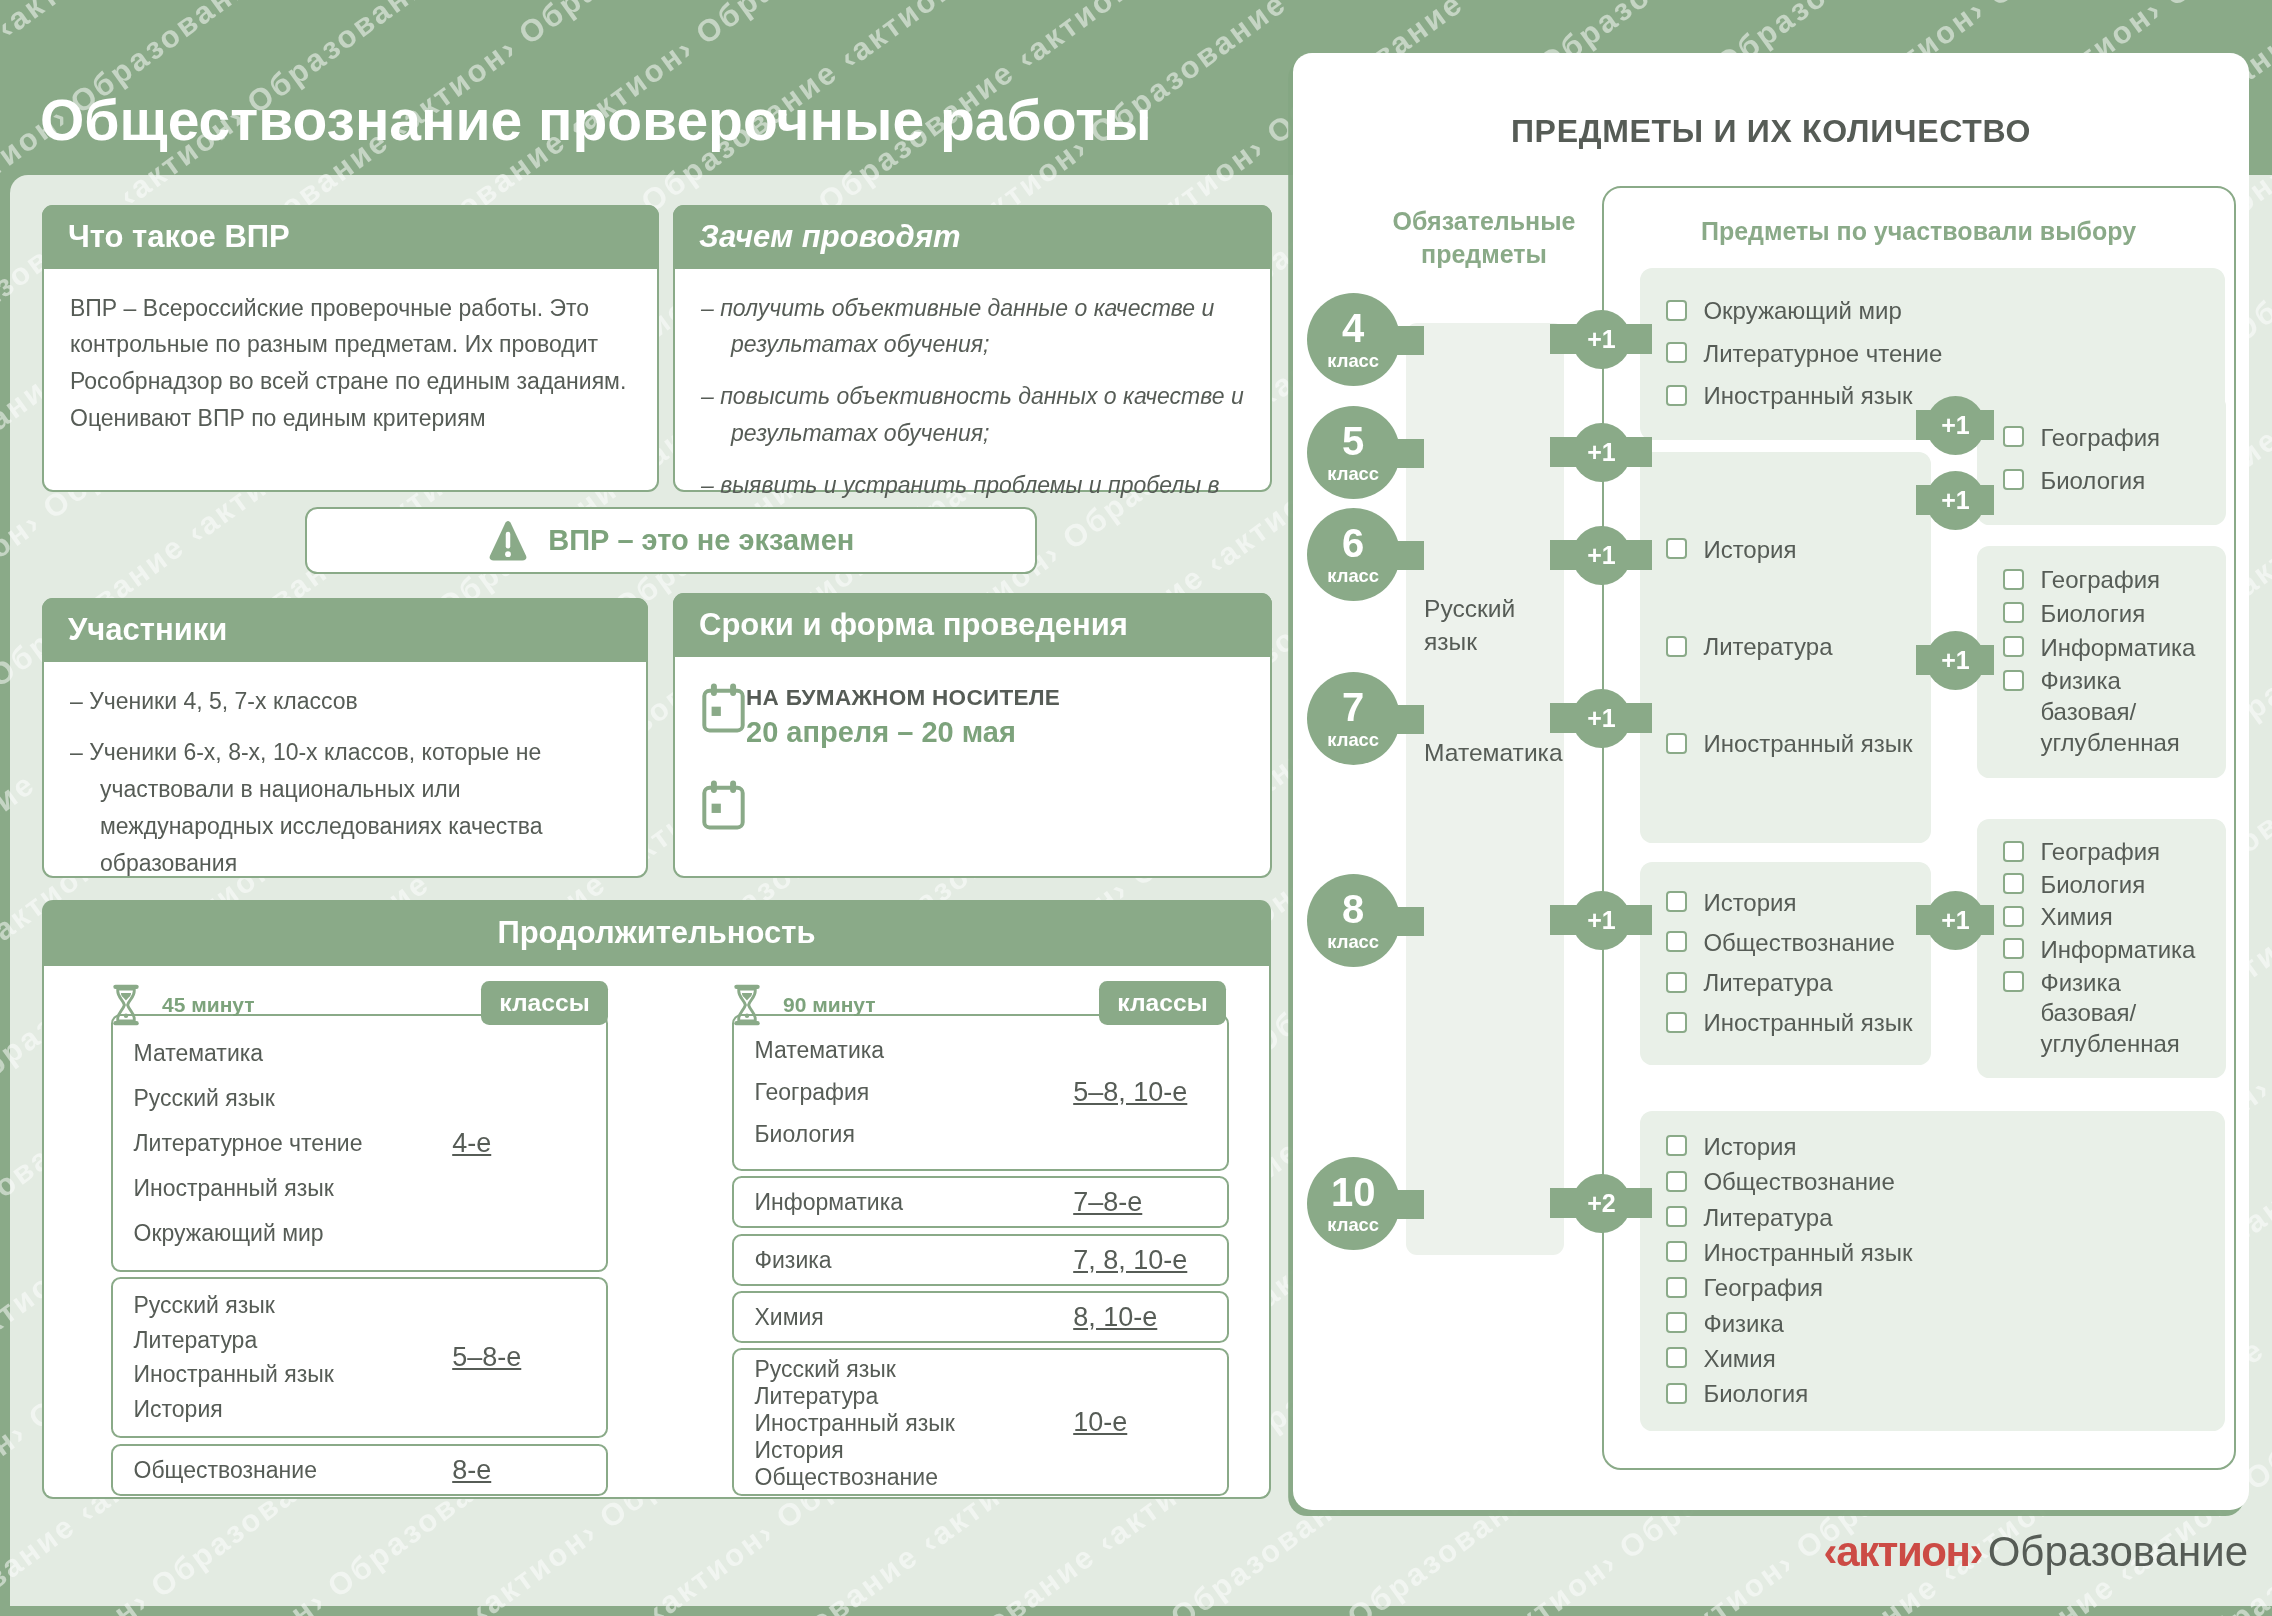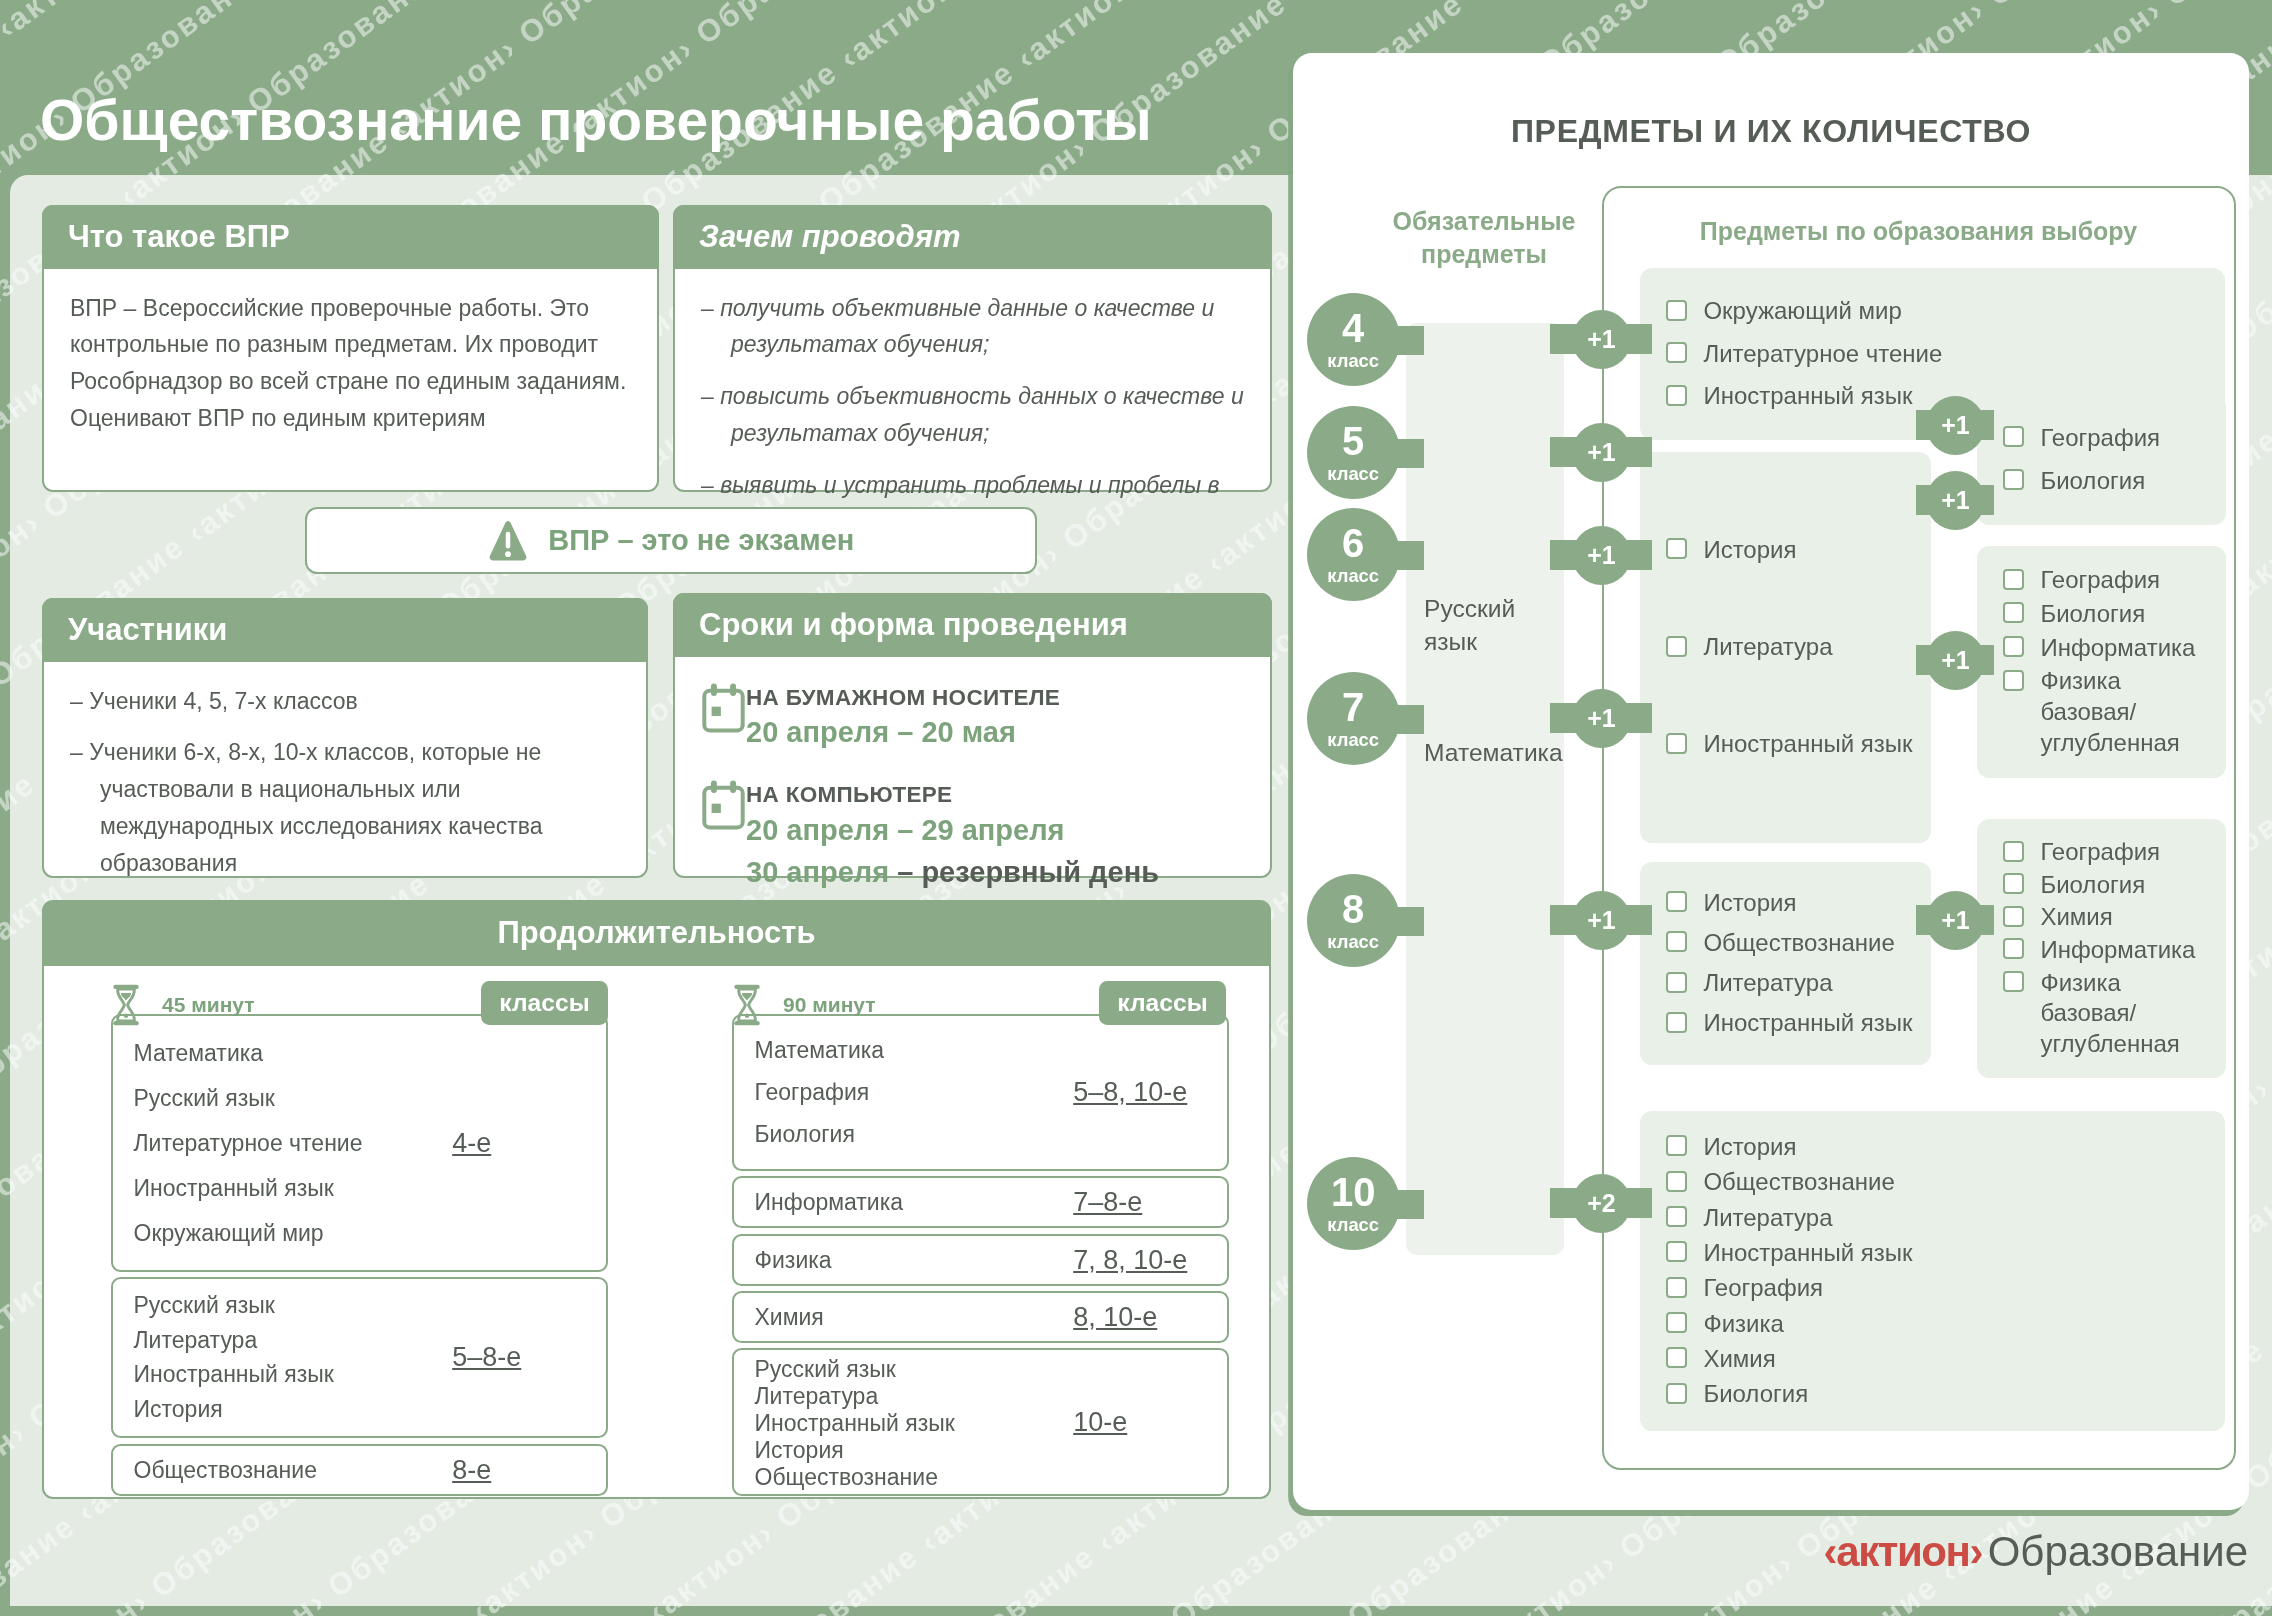--- a/index.html
+++ b/index.html
@@ -205,27 +205,20 @@
     </div>
     <div class="date-row">
       <span>
         <svg width="45" height="52" viewBox="0 0 68 78">
           <rect x="5" y="13" width="58" height="60" rx="8" fill="none" stroke="#8aaa88" stroke-width="6"></rect>
           <rect x="15" y="2" width="9" height="19" rx="4.5" fill="#8aaa88"></rect>
           <rect x="44" y="2" width="9" height="19" rx="4.5" fill="#8aaa88"></rect>
           <rect x="16" y="37" width="14" height="14" fill="#8aaa88"></rect>
         </svg>
       </span>
-      <div>
-        <div class="date-label">НА КОМПЬЮТЕРЕ</div>
-        <div class="date-green">20 апреля – 29 апреля</div>
-        <div>
-          <span class="date-green">30 апреля</span><span class="date-gray"> – резервный день</span>
-        </div>
-      </div>
     </div>
   </div>
 </section>
 
 <div class="duration-header">Продолжительность</div>
 <div class="duration-body">
 
   <div class="time-head" style="left:65px;top:18px;">
     <span>
       <svg width="34" height="42" viewBox="0 0 52 66">
@@ -323,21 +316,21 @@
         <li>Обществознание</li>
       </ul>
     <div class="classes">10-е</div>
   </div>
 </div>
 
 <aside class="spanel">
   <div class="sp-title">ПРЕДМЕТЫ И ИХ КОЛИЧЕСТВО</div>
   <div class="mand-label">Обязательные предметы</div>
   <div class="outline-box"></div>
-  <div class="random-label">Предметы по образования выбору</div>
+  <div class="random-label">Предметы по участвовали выбору</div>
   <div class="mand-col"></div>
   <div class="mand-sub" style="top:539px;">Русский язык</div>
   <div class="mand-sub" style="top:683px;">Математика</div>
 
   <div class="bubble" style="top:240px;">
     <span class="num">4</span>
     <span class="grade-label">класс</span>
   </div>
   <div class="bubble" style="top:353px;">
     <span class="num">5</span>

